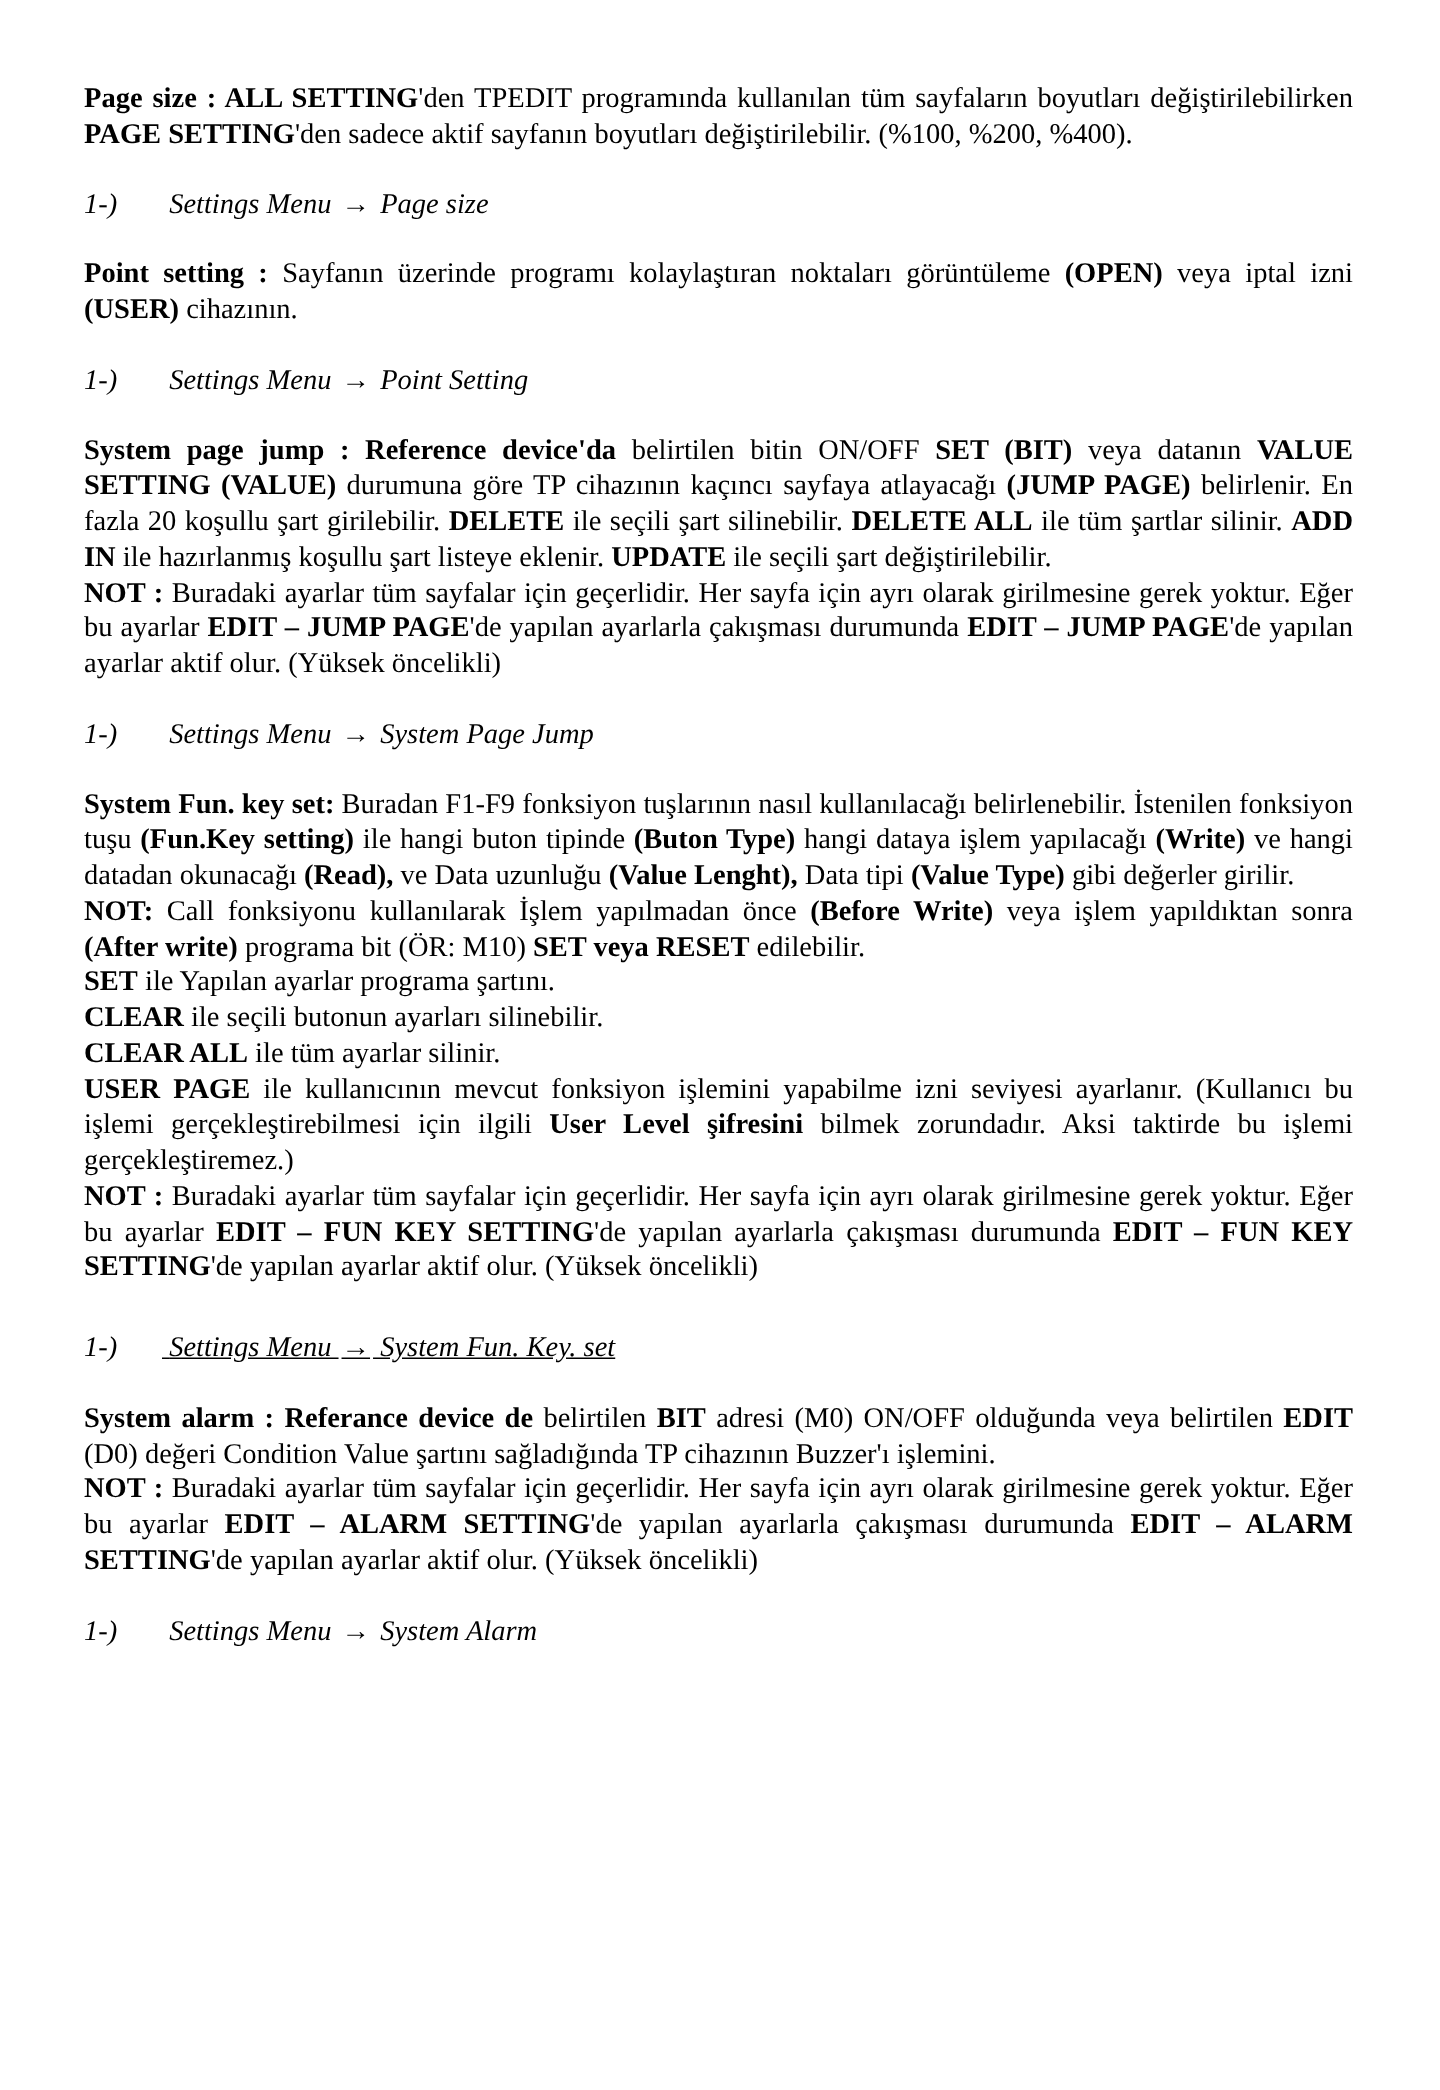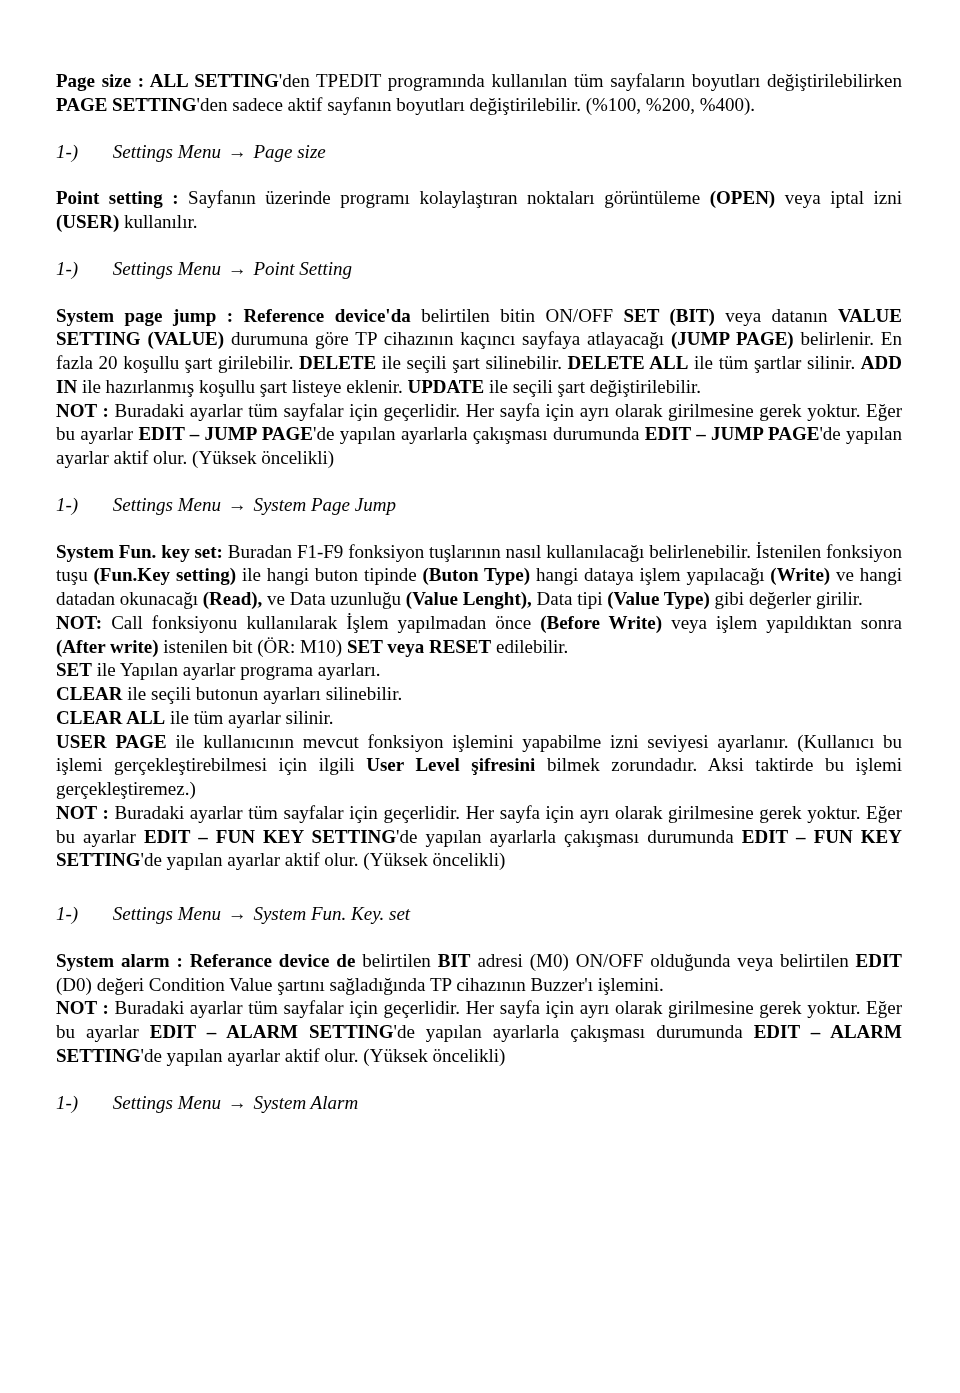--- a/index.html
+++ b/index.html
@@ -8,21 +8,21 @@
     font-size: 19px;
     line-height: 1.25;
     color: #000;
     background: #fff;
     width: 960px;
     margin: 0;
     padding: 54px 58px 40px 56px;
     box-sizing: border-box;
     text-align: justify;
   }
-  p { margin: 15px 0 23px 0; }
+  p { margin: 0 0 23px 0; }
   .nav-line {
     font-style: italic;
     margin: 0 0 23px 0;
   }
   .nav-line .num {
     display: inline-block;
     min-width: 52px;
   }
   .arrow {
     margin: 0 2px;
@@ -35,49 +35,49 @@
 <p>
   <b>Page size : ALL SETTING</b><span>'den TPEDIT programında kullanılan tüm sayfaların boyutları değiştirilebilirken </span><b>PAGE SETTING</b><span>'den sadece aktif sayfanın boyutları değiştirilebilir. (%100, %200, %400).</span>
 </p>
 
 <p class="nav-line">
   <span class="num">1-)</span>
   <span>Settings Menu </span><span class="arrow">→</span><span> Page size</span>
 </p>
 
 <p>
-  <b>Point setting :</b><span> Sayfanın üzerinde programı kolaylaştıran noktaları görüntüleme </span><b>(OPEN)</b><span> veya iptal izni </span><b>(USER)</b><span> kullanılır.</span>
+  <b>Point setting :</b><span> Sayfanın üzerinde programı kolaylaştıran noktaları görüntüleme </span><b>(OPEN)</b><span> veya iptal izni </span><b>(USER)</b><span> cihazının.</span>
 </p>
 
 <p class="nav-line">
   <span class="num">1-)</span>
   <span>Settings Menu </span><span class="arrow">→</span><span> Point Setting</span>
 </p>
 
 <p>
   <b>System page jump : Reference device'da</b><span> belirtilen bitin ON/OFF </span><b>SET (BIT)</b><span> veya datanın </span><b>VALUE SETTING (VALUE)</b><span> durumuna göre TP cihazının kaçıncı sayfaya atlayacağı </span><b>(JUMP PAGE)</b><span> belirlenir. En fazla 20 koşullu şart girilebilir. </span><b>DELETE</b><span> ile seçili şart silinebilir. </span><b>DELETE ALL</b><span> ile tüm şartlar silinir. </span><b>ADD IN</b><span> ile hazırlanmış koşullu şart listeye eklenir. </span><b>UPDATE</b><span> ile seçili şart değiştirilebilir.</span><br>
   <b>NOT :</b><span> Buradaki ayarlar tüm sayfalar için geçerlidir. Her sayfa için ayrı olarak girilmesine gerek yoktur. Eğer bu ayarlar </span><b>EDIT – JUMP PAGE</b><span>'de yapılan ayarlarla çakışması durumunda </span><b>EDIT – JUMP PAGE</b><span>'de yapılan ayarlar aktif olur. (Yüksek öncelikli)</span>
 </p>
 
 <p class="nav-line">
   <span class="num">1-)</span>
   <span>Settings Menu </span><span class="arrow">→</span><span> System Page Jump</span>
 </p>
 
 <p>
   <b>System Fun. key set:</b><span> Buradan F1-F9 fonksiyon tuşlarının nasıl kullanılacağı belirlenebilir. İstenilen fonksiyon tuşu </span><b>(Fun.Key setting)</b><span> ile hangi buton tipinde </span><b>(Buton Type)</b><span> hangi dataya işlem yapılacağı </span><b>(Write)</b><span> ve hangi datadan okunacağı </span><b>(Read),</b><span> ve Data uzunluğu </span><b>(Value Lenght),</b><span> Data tipi </span><b>(Value Type)</b><span>  gibi değerler girilir.</span><br>
-  <b>NOT:</b><span> Call fonksiyonu kullanılarak İşlem yapılmadan önce </span><b>(Before Write)</b><span> veya işlem yapıldıktan sonra </span><b>(After write)</b><span> istenilen bit (ÖR: M10) </span><b>SET veya RESET</b><span> edilebilir.</span><br>
-  <b>SET</b><span> ile Yapılan ayarlar programa ayarları.</span><br>
+  <b>NOT:</b><span> Call fonksiyonu kullanılarak İşlem yapılmadan önce </span><b>(Before Write)</b><span> veya işlem yapıldıktan sonra </span><b>(After write)</b><span> programa bit (ÖR: M10) </span><b>SET veya RESET</b><span> edilebilir.</span><br>
+  <b>SET</b><span> ile Yapılan ayarlar programa şartını.</span><br>
   <b>CLEAR</b><span> ile seçili butonun ayarları silinebilir.</span><br>
   <b>CLEAR ALL</b><span> ile tüm ayarlar silinir.</span><br>
   <b>USER PAGE</b><span> ile kullanıcının mevcut fonksiyon işlemini yapabilme izni seviyesi ayarlanır. (Kullanıcı bu işlemi gerçekleştirebilmesi için ilgili </span><b>User Level şifresini</b><span> bilmek zorundadır. Aksi taktirde bu işlemi gerçekleştiremez.)</span><br>
   <b>NOT :</b><span> Buradaki ayarlar tüm sayfalar için geçerlidir. Her sayfa için ayrı olarak girilmesine gerek yoktur. Eğer bu ayarlar </span><b>EDIT – FUN KEY SETTING</b><span>'de yapılan ayarlarla çakışması durumunda </span><b>EDIT – FUN KEY SETTING</b><span>'de yapılan ayarlar aktif olur. (Yüksek öncelikli)</span>
 </p>
 
-<p class="nav-line" style="margin-top:30px;">
+<p class="nav-line" style="margin-top:30px;text-decoration:underline;">
   <span class="num">1-)</span>
   <span>Settings Menu </span><span class="arrow">→</span><span> System Fun. Key. set</span>
 </p>
 
 <p>
   <b>System alarm : Referance device de</b><span> belirtilen </span><b>BIT</b><span> adresi (M0) ON/OFF olduğunda veya belirtilen </span><b>EDIT</b><span> (D0) değeri Condition Value şartını sağladığında TP cihazının Buzzer'ı işlemini.</span><br>
   <b>NOT :</b><span> Buradaki ayarlar tüm sayfalar için geçerlidir. Her sayfa için ayrı olarak girilmesine gerek yoktur. Eğer bu ayarlar </span><b>EDIT – ALARM SETTING</b><span>'de yapılan ayarlarla çakışması durumunda </span><b>EDIT – ALARM SETTING</b><span>'de yapılan ayarlar aktif olur. (Yüksek öncelikli)</span>
 </p>
 
 <p class="nav-line" style="margin-bottom:0;">

